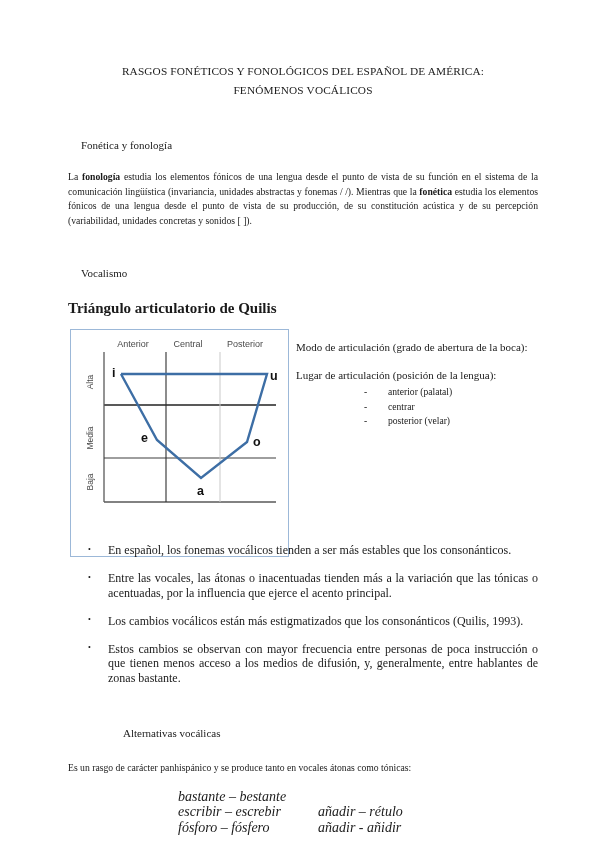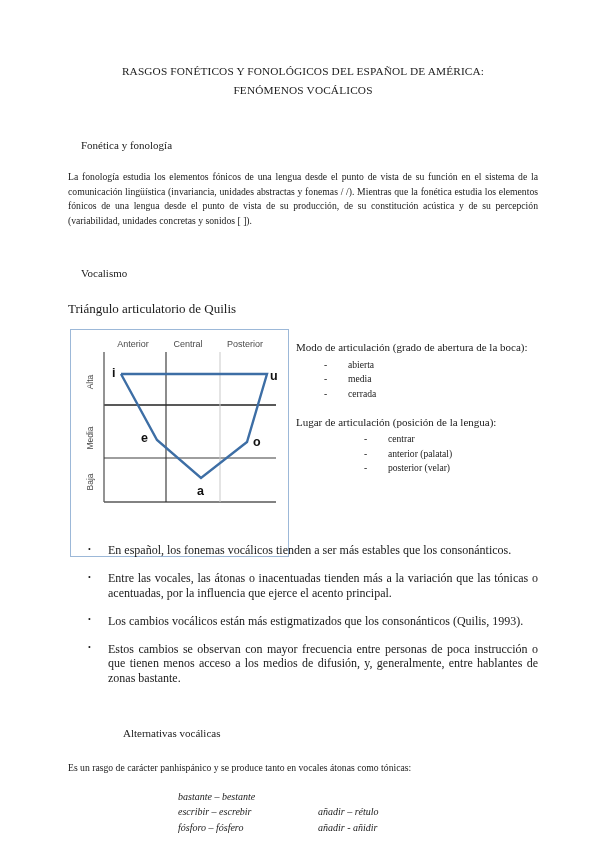--- a/index.html
+++ b/index.html
@@ -39,34 +39,34 @@
   .doc-title .line2 { display: block; }
 
   
   .h-section {
     font-size: 11px;
     line-height: 16px;
     margin: 13px;
     font-weight: normal;
   }
   .h-sub {
-    font-size: 13px;
+    font-size: 15px;
     line-height: 15px;
     margin: 0;
-    font-weight: normal;
+    font-weight: bold;
   }
 
   
   .body-par {
     font-size: 9.7px;
     line-height: 14.6px;
     text-align: justify;
     margin: 0;
   }
-  .body-par b { font-weight: normal; }
+  .body-par b { font-weight: bold; }
 
   .spacer-lg { height: 24px; }
   .spacer-md { height: 13px; }
   .spacer-sm { height: 7px; }
   .spacer-xs { height: 4px; }
 
   
   .diagram-row {
     position: relative;
     width: 470px;
@@ -142,21 +142,21 @@
   
   .examples {
     position: relative;
     margin-left: 110px;
     width: 300px;
   }
   .ex-row {
     position: relative;
     height: 15.6px;
     font-style: italic;
-    font-size: 10px;
+    font-size: 14px;
     line-height: 15.6px;
   }
   .ex-col-a {
     position: absolute;
     left: 0;
     top: 0;
   }
   .ex-col-b {
     position: absolute;
     left: 140px;
@@ -215,30 +215,25 @@
           <text x="41" y="47" font-family="Liberation Sans, sans-serif" font-size="12.5" font-weight="bold" fill="#101010">i</text>
           <text x="199" y="50" font-family="Liberation Sans, sans-serif" font-size="12.5" font-weight="bold" fill="#101010">u</text>
           <text x="70" y="112" font-family="Liberation Sans, sans-serif" font-size="12.5" font-weight="bold" fill="#101010">e</text>
           <text x="182" y="116" font-family="Liberation Sans, sans-serif" font-size="12.5" font-weight="bold" fill="#101010">o</text>
           <text x="126" y="165" font-family="Liberation Sans, sans-serif" font-size="12.5" font-weight="bold" fill="#101010">a</text>
         </svg>
       </div>
 
       <div class="side-notes">
         <p class="note-title">Modo de articulación (grado de abertura de la boca):</p>
-        <ul class="dash-list">
-          <li>abierta</li>
-          <li>media</li>
-          <li>cerrada</li>
-        </ul>
         <div class="spacer-md"></div>
         <p class="note-title nojust">Lugar de articulación (posición de la lengua):</p>
         <ul class="dash-list indent-wide">
+          <li>anterior (palatal)</li>
           <li>centrar</li>
-          <li>anterior (palatal)</li>
           <li>posterior (velar)</li>
         </ul>
       </div>
     </div>
 
     <div class="spacer-lg"></div>
 
     <ul class="bullets">
       <li>En español, los fonemas vocálicos tienden a ser más estables que los consonánticos.</li>
       <li>Entre las vocales, las átonas o inacentuadas tienden más a la variación que las tónicas o acentuadas, por la influencia que ejerce el acento principal.</li>

